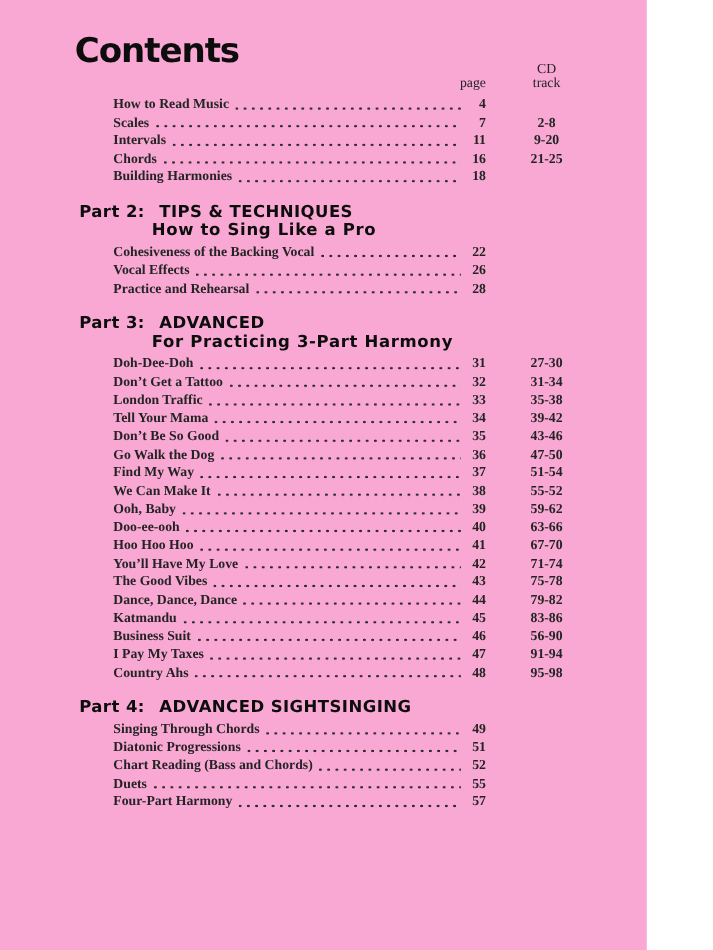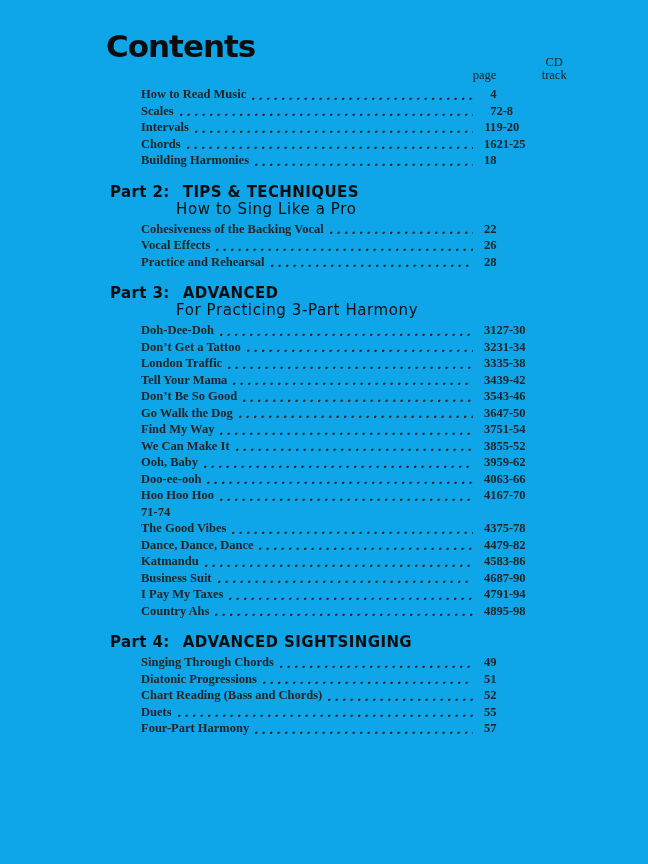--- a/index.html
+++ b/index.html
@@ -2,26 +2,26 @@
 <html><head>
 <meta charset="utf-8">
 <style>
   html, body {
     margin: 0;
     padding: 0;
     background: #ffffff;
   }
   .page {
     position: relative;
-    width: 648px;
+    width: 588px;
     height: 864px;
-    background: #0ea5e9;
+    background: #f9a8d4;
     color: #1e1e1e;
     box-sizing: border-box;
-    padding: 30px 36px 0 110px;
+    padding: 30px 36px 0 72px;
     overflow: hidden;
     font-family: "Liberation Serif", serif;
   }
   .doc-title {
     margin: 0 0 0 -4px;
     font-family: "DejaVu Sans", sans-serif;
     font-weight: bold;
     font-size: 31px;
     line-height: 32px;
     letter-spacing: -1px;
@@ -55,21 +55,21 @@
     font-weight: bold;
     font-size: 15px;
     line-height: 18px;
     letter-spacing: 0.4px;
     color: #0d0d0d;
     white-space: nowrap;
   }
   .part-heading .part-title { margin-left: 13px; }
   .part-subheading {
     font-family: "DejaVu Sans", sans-serif;
-    font-weight: normal;
+    font-weight: bold;
     font-size: 15px;
     line-height: 17px;
     letter-spacing: 0.6px;
     color: #0d0d0d;
     margin-left: 66px;
     white-space: nowrap;
   }
   .rows { margin-left: 31px; margin-top: 3px; font-weight: bold; }
   .toc-row {
     display: flex;
@@ -95,21 +95,21 @@
     background-repeat: repeat-x;
     background-position: left bottom;
   }
   .pagenum {
     min-width: 20px;
     text-align: right;
     white-space: nowrap;
   }
   .tracknum {
     width: 122px;
-    text-align: left;
+    text-align: center;
     white-space: nowrap;
   }
 </style>
 </head>
 <body>
 
 <div class="page">
   <h1 class="doc-title">Contents</h1>
 
   <div class="col-headers">
@@ -281,20 +281,25 @@
           </div>
           <div class="toc-row">
             <span class="row-main">
               <span class="entry-title">Hoo Hoo Hoo</span>
               <span class="leader"></span>
               <span class="pagenum">41</span>
             </span>
             <span class="tracknum">67-70</span>
           </div>
           <div class="toc-row">
+            <span class="row-main">
+              <span class="entry-title">You’ll Have My Love</span>
+              <span class="leader"></span>
+              <span class="pagenum">42</span>
+            </span>
             <span class="tracknum">71-74</span>
           </div>
           <div class="toc-row">
             <span class="row-main">
               <span class="entry-title">The Good Vibes</span>
               <span class="leader"></span>
               <span class="pagenum">43</span>
             </span>
             <span class="tracknum">75-78</span>
           </div>
@@ -313,21 +318,21 @@
               <span class="pagenum">45</span>
             </span>
             <span class="tracknum">83-86</span>
           </div>
           <div class="toc-row">
             <span class="row-main">
               <span class="entry-title">Business Suit</span>
               <span class="leader"></span>
               <span class="pagenum">46</span>
             </span>
-            <span class="tracknum">87-90</span>
+            <span class="tracknum">56-90</span>
           </div>
           <div class="toc-row">
             <span class="row-main">
               <span class="entry-title">I Pay My Taxes</span>
               <span class="leader"></span>
               <span class="pagenum">47</span>
             </span>
             <span class="tracknum">91-94</span>
           </div>
           <div class="toc-row">

